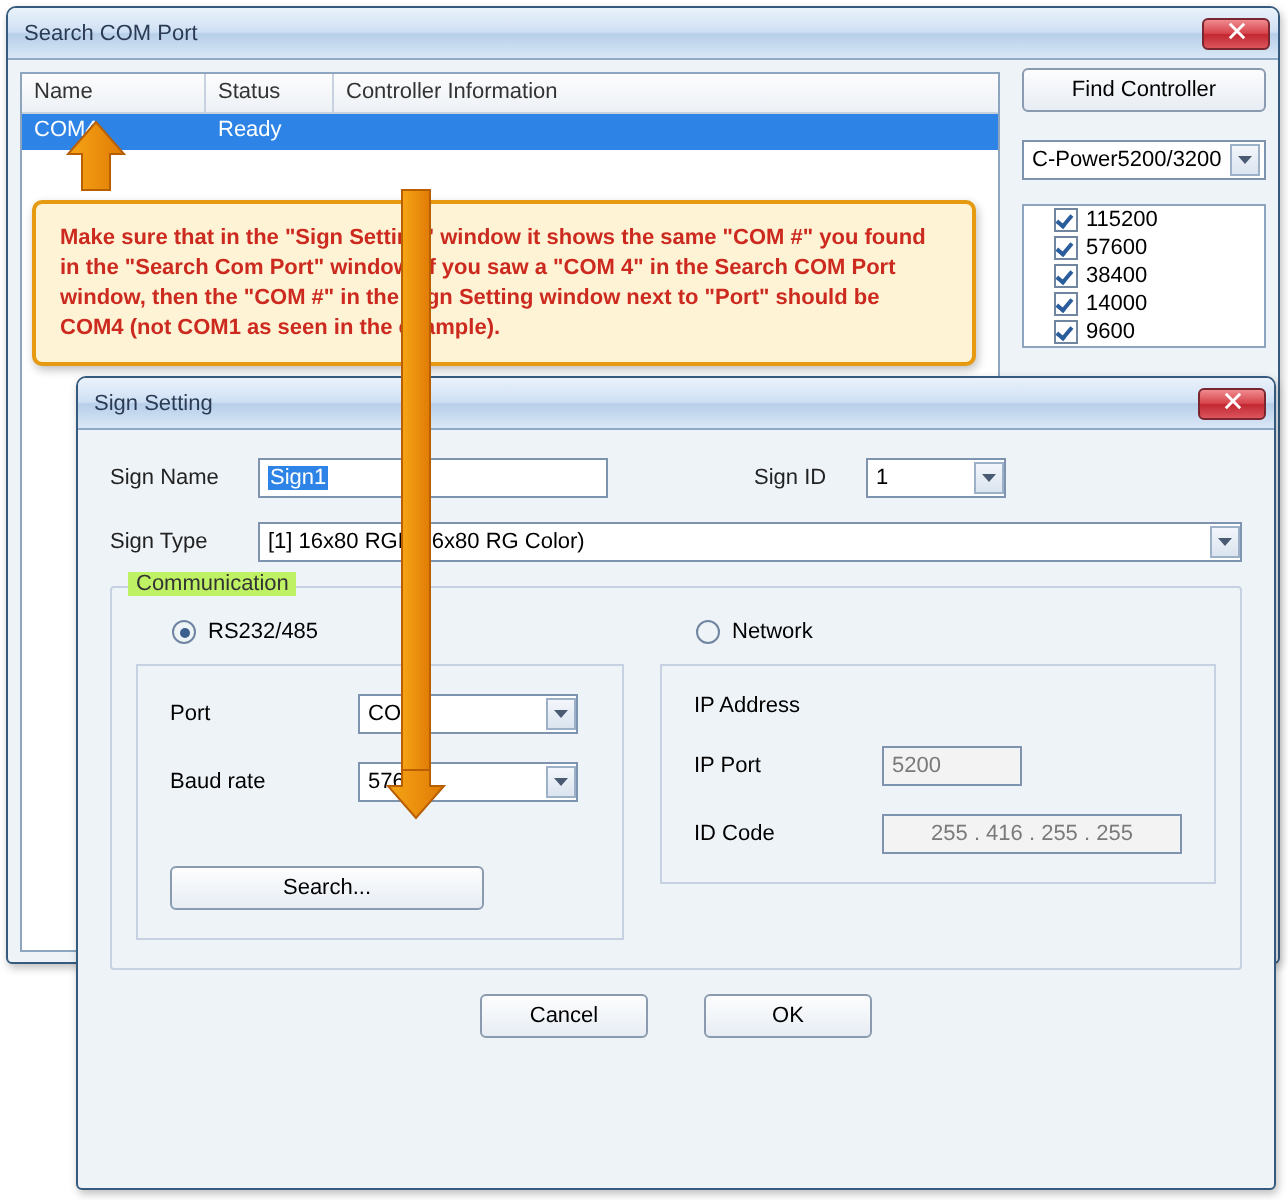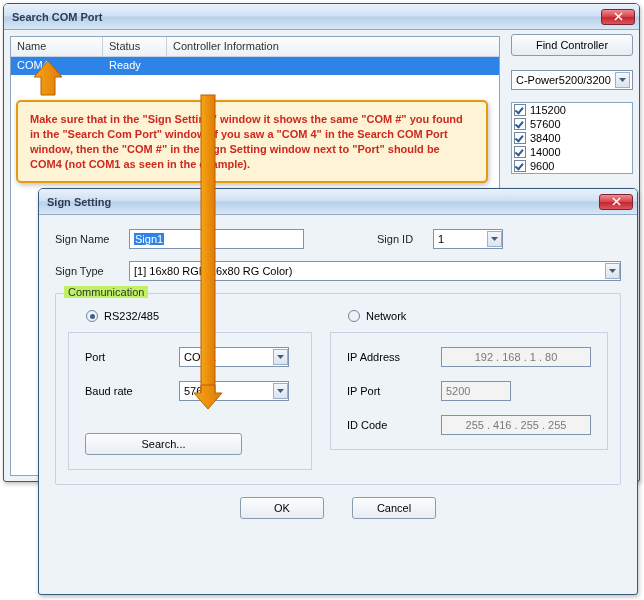--- a/index.html
+++ b/index.html
@@ -1,20 +1,20 @@
 <!DOCTYPE html>
 <html><head>
 <meta charset="utf-8">
 <style>
   * { box-sizing: border-box; font-family: "Segoe UI", Tahoma, sans-serif; font-size: 11px; }
   body { margin: 0; background: #fff; width: 644px; height: 600px; position: relative; overflow: hidden; }
 
   .window { position: absolute; border: 1px solid #365a7d; border-radius: 5px 5px 3px 3px; background: #eef3f8; box-shadow: 1px 2px 4px rgba(0,0,0,.25); }
   .titlebar { height: 26px; background: linear-gradient(#eaf2fb, #cfe0f4 48%, #b7cfe9 52%, #d9e7f6); border-bottom: 1px solid #8fa9c6; border-radius: 4px 4px 0 0; display: flex; align-items: center; padding: 0 4px 0 8px; }
-  .titlebar .title { color: #2b3b55; font-weight: 700; flex: 1; }
+  .titlebar .title { color: #2b3b55; font-weight: 400; flex: 1; }
   .close-btn { width: 34px; height: 16px; border: 1px solid #7a2630; border-radius: 3px; background: linear-gradient(#f08b8f, #d6434b 48%, #c22831 52%, #dc545c); color: #fff; display:flex; align-items:center; justify-content:center; cursor: pointer; }
   .close-btn svg { width: 9px; height: 9px; }
   .client { position: absolute; inset: 26px 0 0 0; padding: 6px; }
 
   
   #win-search { left: 3px; top: 3px; width: 637px; height: 479px; z-index: 1; }
   .table-wrap { position: absolute; left: 6px; top: 6px; width: 490px; height: 440px; border: 1px solid #8ea5bf; background: #fff; }
   .thead { display: flex; height: 20px; background: linear-gradient(#fdfdfe,#ecf0f5); border-bottom: 1px solid #c8d2df; }
   .th { padding: 3px 6px; border-right: 1px solid #c8d2df; color: #333; }
   .th.name { width: 92px; } .th.status { width: 64px; } .th.info { flex: 1; border-right: none; }
@@ -24,21 +24,21 @@
   .td.name { width: 92px; } .td.status { width: 64px; } .td.info { flex: 1; }
 
   .side { position: absolute; right: 6px; top: 4px; width: 122px; }
   .btn { height: 22px; border: 1px solid #8a9bb0; border-radius: 3px; background: linear-gradient(#fdfdfd,#e7edf4); display:flex; align-items:center; justify-content:center; cursor:pointer; }
   .find-btn { width: 122px; margin-bottom: 14px; }
   .combo { width: 122px; height: 20px; border: 1px solid #7e93ad; background: #fff; display:flex; align-items:center; padding: 0 2px 0 4px; margin-bottom: 12px; }
   .combo span { flex:1; }
   .combo .arrow, .sel-arrow { width: 15px; height: 16px; border: 1px solid #9cb0c8; background: linear-gradient(#f3f6fb,#dbe4ef); display:flex;align-items:center;justify-content:center; }
   .arrow svg, .sel-arrow svg { width:7px; height:4px; }
   .baud-list { width: 122px; border: 1px solid #8ea5bf; background: #fff; max-height: 80px; overflow: hidden; }
-  .baud-item { display:flex; align-items:center; gap:4px; padding: 1px 2px; }
+  .baud-item { display:flex; align-items:center; gap:4px; padding: 1px 15px; }
   .chk { width: 12px; height: 12px; border: 1px solid #6f85a0; background: #fff; display:flex; align-items:center; justify-content:center; }
   .chk.on::after { content:""; width:6px; height:3px; border-left:2px solid #2b5c9b; border-bottom:2px solid #2b5c9b; transform: rotate(-50deg) translate(0,-1px); }
 
   
   #win-sign { left: 38px; top: 188px; width: 600px; height: 407px; z-index: 3; }
   .form-row { display:flex; align-items:center; gap: 8px; margin-bottom: 12px; }
   .lbl { width: 66px; color: #222; }
   .tbox { height: 20px; border: 1px solid #7e93ad; background:#fff; padding: 2px 4px; display:flex; align-items:center; }
   .tbox.sel-text { background:#fff; }
   .tbox.sel-text span { background:#2e84e6; color:#fff; padding: 0 1px; }
@@ -217,43 +217,40 @@
           </div>
         </div>
         <div style="flex:1">
           <div class="radio-row">
               <span class="radio"></span>
               <span>Network</span>
             </div>
           <div class="inner-box">
             <div class="irow">
                 <div class="ilbl">IP Address</div>
-              <div class="tbox ro" style="width:150px;justify-content:center">
-                  <span>192 . 168 .  1  .  80</span>
-                </div>
               </div>
             <div class="irow">
                 <div class="ilbl">IP Port</div>
               <div class="tbox ro" style="width:70px">
                   <span>5200</span>
                 </div>
               </div>
             <div class="irow" style="margin-bottom:0">
                 <div class="ilbl">ID Code</div>
               <div class="tbox ro" style="width:150px;justify-content:center">
                   <span>255 . 416 . 255 . 255</span>
                 </div>
               </div>
           </div>
         </div>
       </div>
     </div>
 
     <div class="dlg-btns">
       <div class="btn">
+          <span>Cancel</span>
+        </div>
+      <div class="btn">
           <span>OK</span>
         </div>
-      <div class="btn">
-          <span>Cancel</span>
-        </div>
     </div>
   </div>
 </div>
 
 </body></html>

